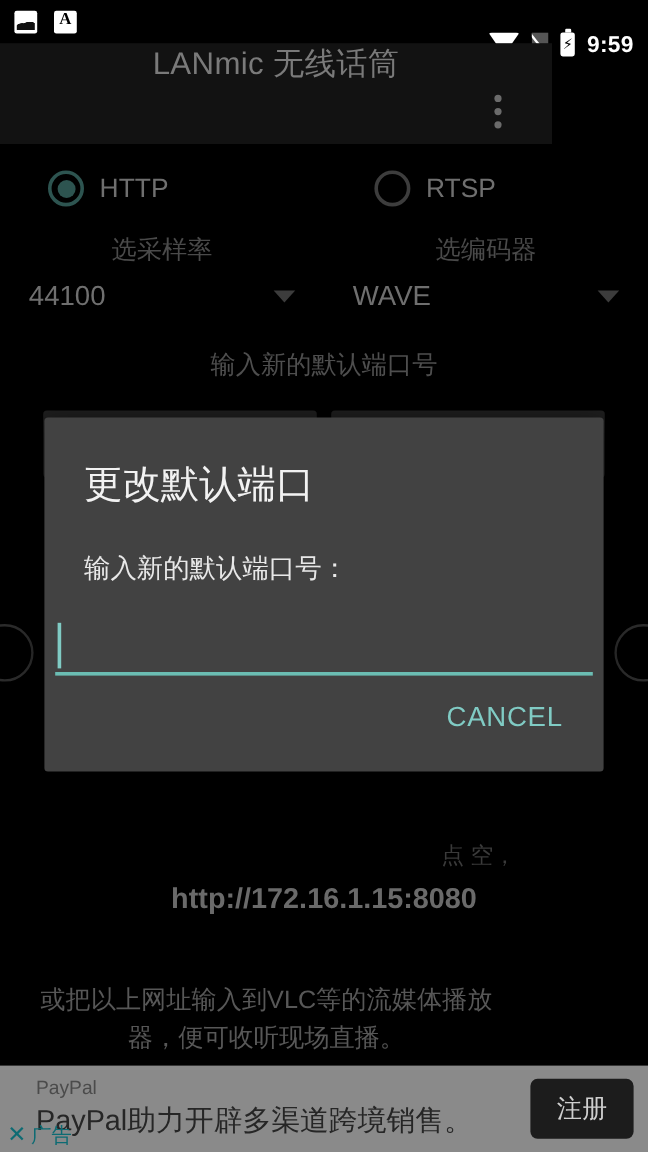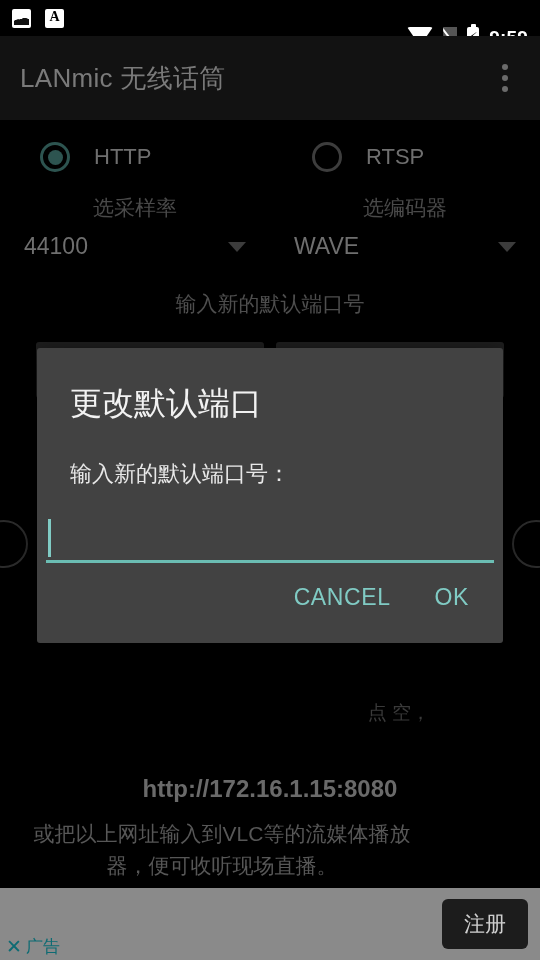--- a/index.html
+++ b/index.html
@@ -57,41 +57,41 @@
     width: 5px; height: 3px; background: #fff; border-radius: 1px 1px 0 0;
   }
   .ic-batt::after {
     content: "\26A1"; position: absolute; inset: 0; color: #000;
     font-size: 12px; line-height: 20px; text-align: center;
   }
   .sb-clock { color: #fff; font-size: 19px; font-weight: bold; letter-spacing: .2px; }
 
   
   .appbar {
-    position: absolute; top: 36px; left: 0; width: 540px; height: 84px;
-    background: #121212; display: flex; align-items: center; padding: 0 20px;
+    position: absolute; top: 36px; left: 0; width: 460px; height: 84px;
+    background: #121212; display: flex; align-items: center; padding: 0 30px; flex-direction: column;
   }
   .appbar-title { color: #7a7a7a; font-size: 26px; letter-spacing: .3px; }
   .overflow { margin-left: auto; width: 30px; height: 44px; display: flex;
     flex-direction: column; align-items: center; justify-content: center; gap: 5px; }
   .overflow i { display: block; width: 6px; height: 6px; border-radius: 50%; background: #6b6b6b; }
 
   
   .content { position: absolute; top: 120px; left: 0; width: 540px; bottom: 72px; }
 
   .radio-row { display: flex; margin-top: 22px; }
   .radio-opt { display: flex; align-items: center; width: 50%; padding-left: 40px; }
   .radio-opt.second { padding-left: 42px; }
   .radio-ring {
     width: 30px; height: 30px; border-radius: 50%;
     border: 3px solid #3d3d3d; display: flex; align-items: center; justify-content: center;
   }
   .radio-ring.on { border-color: #2d5450; }
   .radio-ring.on::after { content: ""; width: 15px; height: 15px; border-radius: 50%; background: #2d5450; }
-  .radio-label { color: #6f6f6f; font-size: 22px; margin-left: 24px; }
+  .radio-label { color: #6f6f6f; font-size: 22px; margin-left: 13px; }
 
   .spinner-row { display: flex; margin-top: 22px; }
   .spinner-col { width: 50%; padding: 0 18px; }
   .spinner-hint { color: #4a4a4a; font-size: 21px; text-align: center; }
   .spinner-box { display: flex; align-items: center; margin-top: 11px; padding: 0 6px; }
   .spinner-val { color: #6f6f6f; font-size: 23px; }
   .caret { margin-left: auto; width: 0; height: 0;
     border-left: 9px solid transparent; border-right: 9px solid transparent;
     border-top: 10px solid #3c3c3c; }
 
@@ -100,21 +100,21 @@
   .btn-row { display: flex; gap: 12px; padding: 0 36px; margin-top: 24px; }
   .flat-btn { flex: 1; height: 56px; background: #1e1e1e; border-radius: 3px; }
 
   .circles-row { position: absolute; top: 400px; left: 0; width: 540px; height: 60px; }
   .circ { position: absolute; width: 48px; height: 48px; border-radius: 50%; border: 2px solid #2b2b2b; }
   .circ.left { left: -20px; top: 0; }
   .circ.right { right: -20px; top: 0; }
 
   .note-line { position: absolute; top: 580px; left: 0; width: 444px;
     color: #3a3a3a; font-size: 19px; text-align: right; padding: 0 14px; }
-  .url-line { position: absolute; top: 655px; left: 0; width: 540px;
+  .url-line { position: absolute; top: 616px; left: 0; width: 540px;
     color: #6a6a6a; font-size: 24px; font-weight: bold; text-align: center; }
   .desc-line { position: absolute; top: 698px; left: 0; width: 444px;
     color: #575757; font-size: 21px; line-height: 32px; text-align: center; padding: 0 18px; }
 
   
   .dialog {
     position: absolute; left: 37px; top: 348px; width: 466px; height: 295px;
     background: #424242; border-radius: 3px;
     box-shadow: 0 6px 22px rgba(0,0,0,.6);
   }
@@ -224,25 +224,28 @@
 
   <div class="dialog">
     <div class="dlg-title">更改默认端口</div>
     <div class="dlg-msg">输入新的默认端口号：</div>
     <div class="dlg-input-wrap">
       <span class="dlg-caret"></span>
       <span class="dlg-underline"></span>
     </div>
     <div class="dlg-actions">
       <button class="dlg-btn">CANCEL</button>
-      <button class="dlg-btn">OK</button>
     </div>
   </div>
 
   <div class="ad">
+    <div class="ad-text">
+      <span class="ad-brand">PayPal</span>
+      <span class="ad-head">PayPal助力开辟多渠道跨境销售。</span>
+    </div>
     <button class="ad-cta">注册</button>
     <div class="ad-close">
       <span class="ad-x">✕</span>
       <span>广告</span>
     </div>
   </div>
 
 </div>
 
 </body></html>

